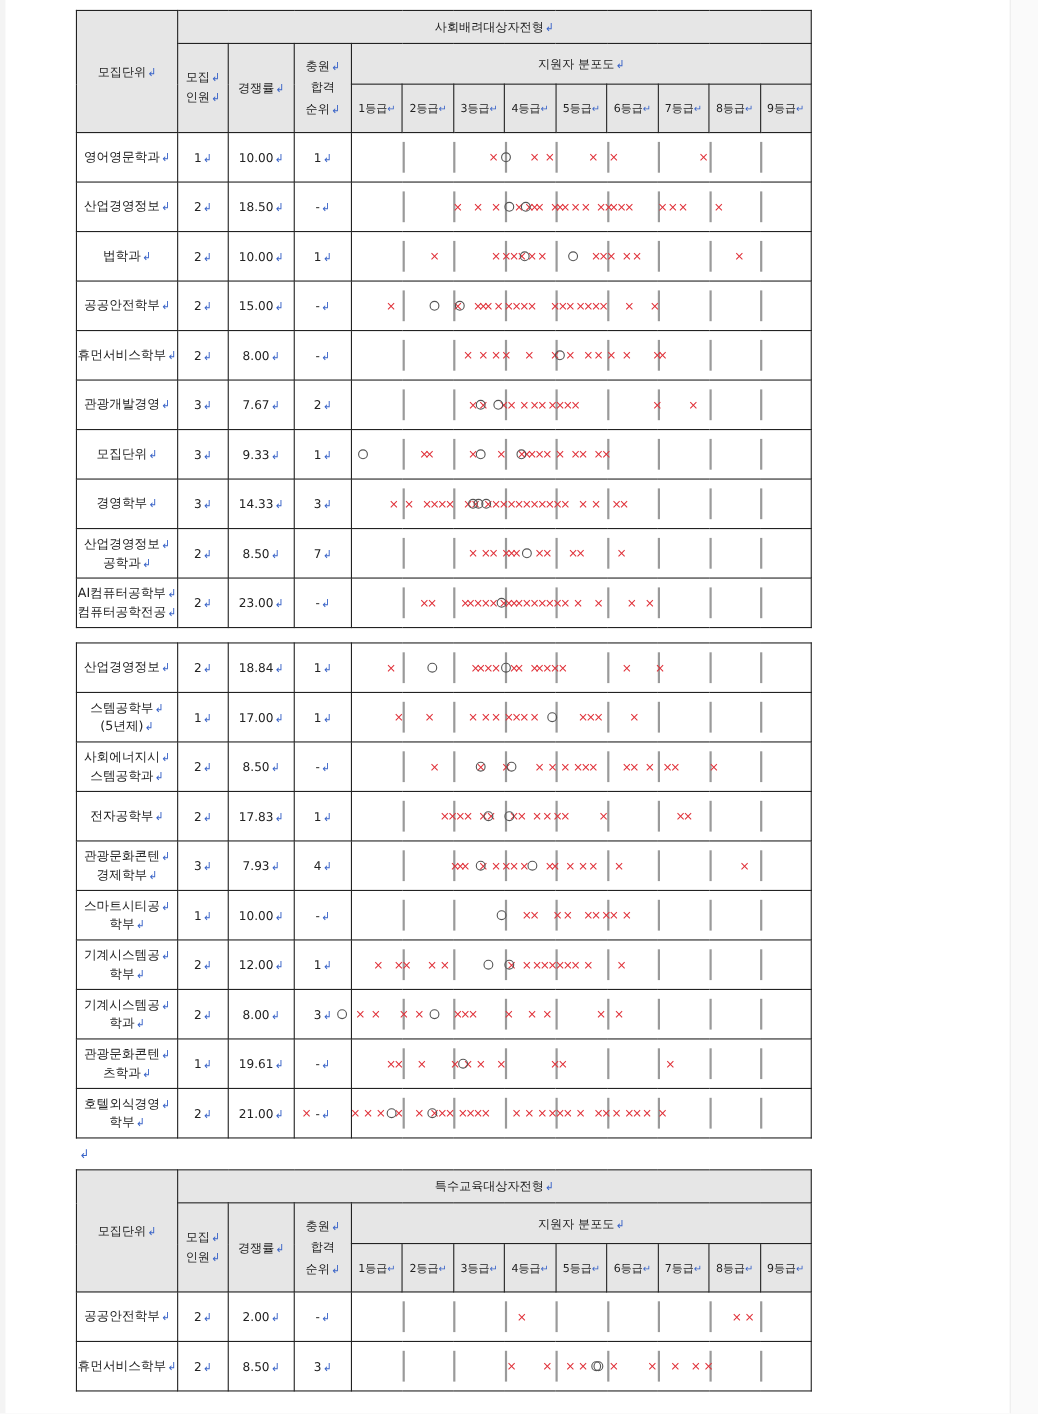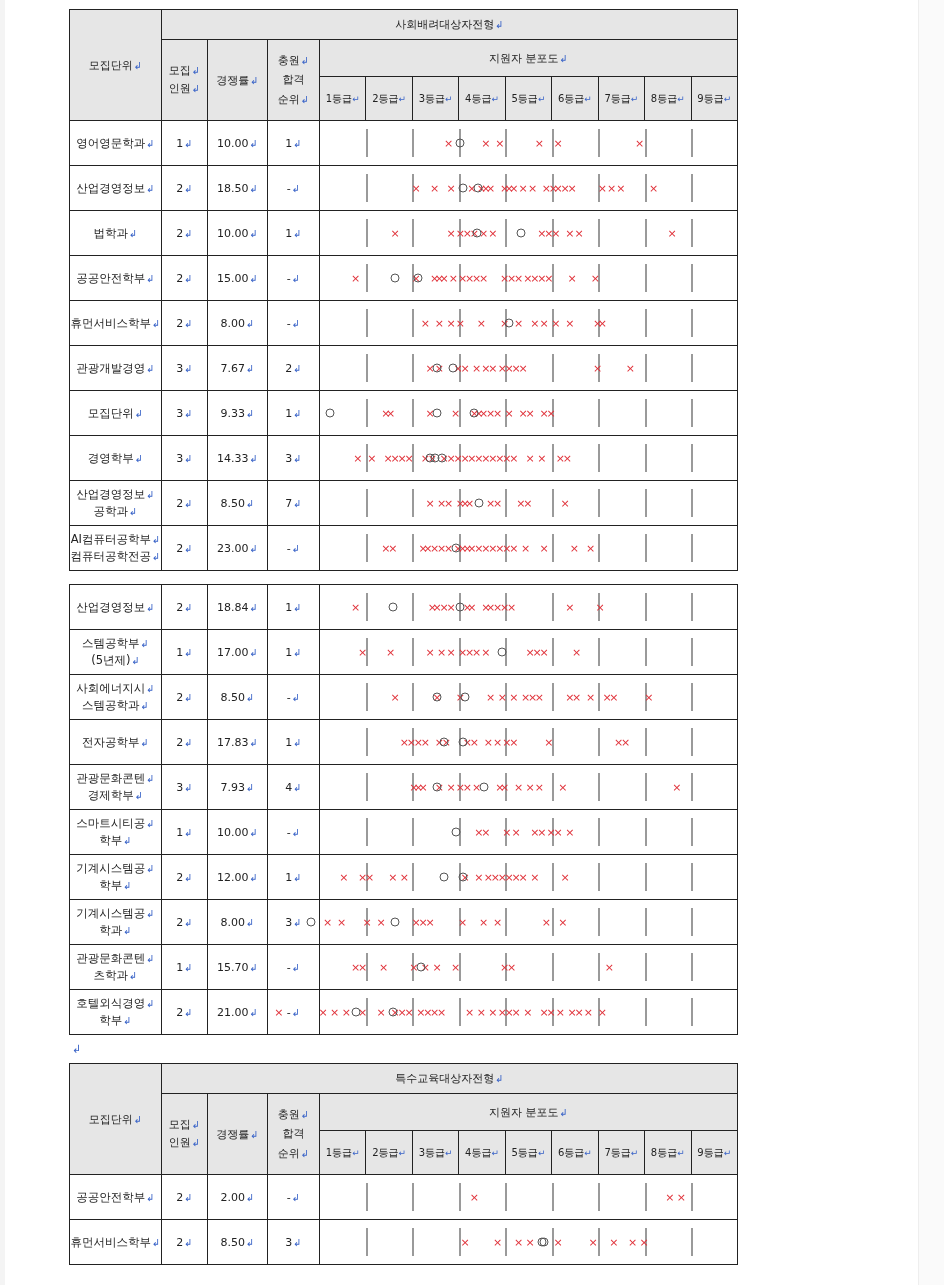--- a/index.html
+++ b/index.html
@@ -714,21 +714,21 @@
             <span class="mk-x" style="left: 226.467px;">×</span>
             <span class="mk-x" style="left: 242.761px;">×</span>
             <span class="mk-o" style="left: -8.63889px;"></span>
             <span class="mk-o" style="left: 75.1611px;"></span>
           </div>
         </td>
       </tr>
       <tr style="height: 45px;">
         <td class="name"><span>관광문화콘텐</span><span class="pm">↲</span><br><span>츠학과</span><span class="pm">↲</span></td>
         <td class="num"><span>1</span><span class="pm">↲</span></td>
-        <td class="num"><span>15.70</span><span class="pm">↲</span></td>
+        <td class="num"><span>19.61</span><span class="pm">↲</span></td>
         <td class="num"><span>-</span><span class="pm">↲</span></td>
         <td colspan="9" class="dist">
           <div class="dist-inner">
             <div class="vline" style="left: 45.5556px;"></div>
             <div class="vline" style="left: 92.1111px;"></div>
             <div class="vline" style="left: 138.667px;"></div>
             <div class="vline" style="left: 185.222px;"></div>
             <div class="vline" style="left: 231.778px;"></div>
             <div class="vline" style="left: 278.333px;"></div>
             <div class="vline" style="left: 324.889px;"></div>

